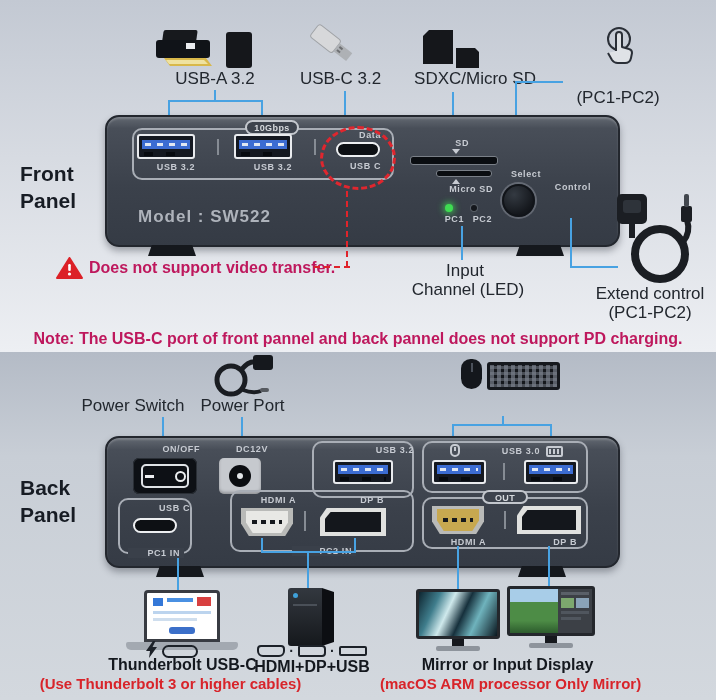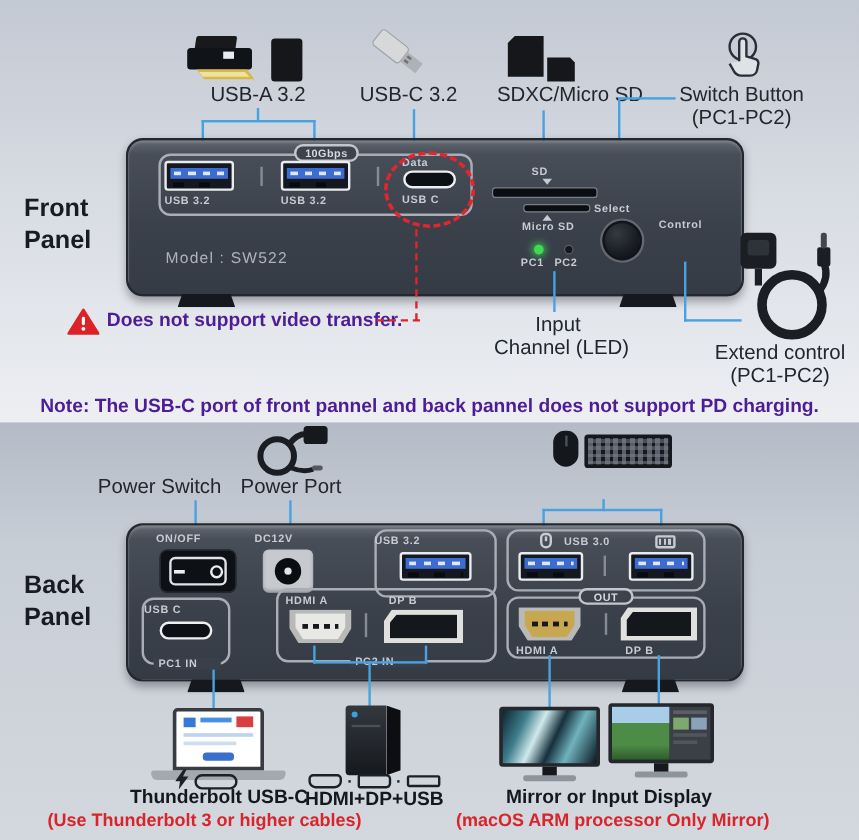--- a/index.html
+++ b/index.html
@@ -10,21 +10,21 @@
             background:linear-gradient(180deg,#c3c9d3 0%,#d7dbe2 45%,#edeff3 100%); }
   .bot-bg { left:0; top:352px; width:716px; height:348px;
             background:linear-gradient(180deg,#b4bbc6 0%,#c8ced6 30%,#d3d8de 100%); }
   .co { font-size:17px; color:#22272e; text-align:center; white-space:nowrap; }
   .panel-label { font-size:21px; font-weight:bold; color:#171c24; line-height:1.3; }
   .device { background:linear-gradient(180deg,#626871 0%,#484e58 9%,#3b414b 55%,#353b45 100%);
             border:2px solid #23272e; border-radius:14px; box-sizing:border-box;
             box-shadow:0 4px 7px rgba(25,30,40,.35), inset 0 2px 2px rgba(255,255,255,.18); }
   .grp { border:2px solid #a9aeb6; border-radius:10px; box-sizing:border-box; }
   .dlab { font-size:9px; font-weight:bold; color:#c7cbd2; letter-spacing:.6px;
-          text-align:left; white-space:nowrap; }
+          text-align:right; white-space:nowrap; }
   .badge { font-size:9px; font-weight:bold; color:#d6d9dd; letter-spacing:.4px; text-align:center;
            background:#3d434d; border:2px solid #c3c7cd; border-radius:9px; line-height:12px;
            box-sizing:border-box; }
   .ln { background:#48a2e2; }
   .usbA { border:2px solid #e9ebee; border-radius:3px; background:#141820; box-sizing:border-box; }
   .usbA .tg { position:absolute; left:3px; right:3px; top:50%; margin-top:-7px; height:9px; background:#3c6cd2; }
   .usbA .tg::after { content:""; position:absolute; left:3px; right:3px; top:3px; height:3px;
            background:repeating-linear-gradient(90deg,#e0e7f3 0 6px,rgba(0,0,0,0) 6px 12px); }
   .usbA .pn { position:absolute; left:5px; right:5px; bottom:1px; height:4px;
            background:repeating-linear-gradient(90deg,#070a0f 0 9px,rgba(0,0,0,0) 9px 22px); }
@@ -43,21 +43,21 @@
   .pdiv { background:#868c94; width:2px; }
   .slot { background:#0a0d11; border:1px solid #7a8088; border-radius:3px; box-sizing:border-box; }
   .arrD { width:0; height:0; border-left:4px solid transparent; border-right:4px solid transparent;
           border-top:5px solid #c7cbd2; }
   .arrU { width:0; height:0; border-left:4px solid transparent; border-right:4px solid transparent;
           border-bottom:5px solid #c7cbd2; }
   .btn-select { border-radius:50%; background:radial-gradient(circle at 35% 30%,#343a42,#14171c 72%);
           border:2px solid #111419; box-shadow:0 0 0 2px rgba(195,200,208,.3); box-sizing:border-box; }
   .jack { border-radius:50%;
           background:radial-gradient(circle,#000 0 26%,#202principe 0,#22262c 28% 52%,#5a6169 55% 74%,#2b3038 77%); }
-  .red { color:#4c1d95; font-weight:bold; }
+  .red { color:#be185d; font-weight:bold; }
   .dashH { border-top:2px dashed #df242b; }
   .dashV { border-left:2px dashed #df242b; }
   .circ { border:3px dashed #e0262e; border-radius:50%; box-sizing:border-box; }
   .foot { background:#15181d; clip-path:polygon(8% 0,92% 0,100% 100%,0 100%); }
   .rocker { background:#0d1015; border-radius:6px; box-sizing:border-box; box-shadow:inset 0 0 0 1px #2a2f36; }
   .rocker .fr { position:absolute; inset:6px 8px; border:2px solid #dfe2e6; border-radius:5px; }
   .rocker .bar { position:absolute; left:12px; top:50%; width:9px; height:3px; margin-top:-1px; background:#eceef0; }
   .rocker .ring { position:absolute; right:11px; top:50%; width:7px; height:7px; margin-top:-5px;
           border:2px solid #eceef0; border-radius:50%; }
   .barrel { background:#c6c9ce; border-radius:5px; box-shadow:inset 0 -2px 3px rgba(0,0,0,.25); }
@@ -117,21 +117,20 @@
   <svg class="abs" style="left:423px;top:30px" width="62" height="40" viewBox="0 0 62 40">
     <polygon points="6,0 30,0 30,34 0,34 0,6" fill="#15171b"></polygon>
     <polygon points="33,18 52,18 56,22 56,38 33,38" fill="#15171b"></polygon>
   </svg>
   <div class="abs co" style="left:412px;top:69px;width:126px">SDXC/Micro SD</div>
 
   <svg class="abs" style="left:598px;top:25px" width="42" height="46" viewBox="0 0 42 46">
     <circle cx="21" cy="14" r="11" fill="none" stroke="#2a2f37" stroke-width="2"></circle>
     <path d="M18 26 V10 a3 3 0 0 1 6 0 v12 l7 2 a4 4 0 0 1 3 4 l-1 5 a6 6 0 0 1 -6 5 h-7 a7 7 0 0 1 -6 -3 l-4 -7" fill="#dfe2e6" stroke="#2a2f37" stroke-width="2" stroke-linejoin="round"></path>
   </svg>
-  <div class="abs co" style="left:553px;top:69px;width:130px">Switch Button</div>
   <div class="abs co" style="left:553px;top:88px;width:130px">(PC1-PC2)</div>
 
   <div class="abs ln" style="left:214px;top:90px;width:2px;height:11px"></div>
   <div class="abs ln" style="left:168px;top:100px;width:95px;height:2px"></div>
   <div class="abs ln" style="left:168px;top:100px;width:2px;height:27px"></div>
   <div class="abs ln" style="left:261px;top:100px;width:2px;height:27px"></div>
   <div class="abs ln" style="left:344px;top:91px;width:2px;height:37px"></div>
   <div class="abs ln" style="left:452px;top:92px;width:2px;height:38px"></div>
   <div class="abs ln" style="left:515px;top:81px;width:48px;height:2px"></div>
   <div class="abs ln" style="left:515px;top:81px;width:2px;height:98px"></div>
@@ -153,21 +152,21 @@
     <div class="tg"></div>
       <div class="pn"></div>
   </div>
   <div class="abs dlab" style="left:234px;top:162px;width:58px">USB 3.2</div>
   <div class="abs pdiv" style="left:314px;top:139px;height:16px"></div>
   <div class="abs dlab" style="left:335px;top:130px;width:46px">Data</div>
   <div class="abs usbC" style="left:336px;top:142px;width:44px;height:15px"></div>
   <div class="abs dlab" style="left:335px;top:161px;width:46px">USB C</div>
   <div class="abs circ" style="left:320px;top:126px;width:76px;height:64px"></div>
 
-  <div class="abs" style="left:138px;top:207px;font-size:13px;font-weight:normal;letter-spacing:1px;color:#aeb3bb">Model : SW522</div>
+  <div class="abs" style="left:138px;top:207px;font-size:17px;font-weight:bold;letter-spacing:1px;color:#aeb3bb">Model : SW522</div>
 
   <div class="abs dlab" style="left:443px;top:138px;width:26px">SD</div>
   <div class="abs arrD" style="left:452px;top:149px"></div>
   <div class="abs slot" style="left:410px;top:156px;width:88px;height:9px"></div>
   <div class="abs slot" style="left:436px;top:170px;width:56px;height:7px"></div>
   <div class="abs arrU" style="left:452px;top:179px"></div>
   <div class="abs dlab" style="left:435px;top:184px;width:58px">Micro SD</div>
 
   <div class="abs" style="left:445px;top:204px;width:8px;height:8px;border-radius:50%;background:#3fdc52;box-shadow:0 0 6px 2px rgba(63,220,82,.7)"></div>
   <div class="abs dlab" style="left:434px;top:214px;width:30px">PC1</div>

